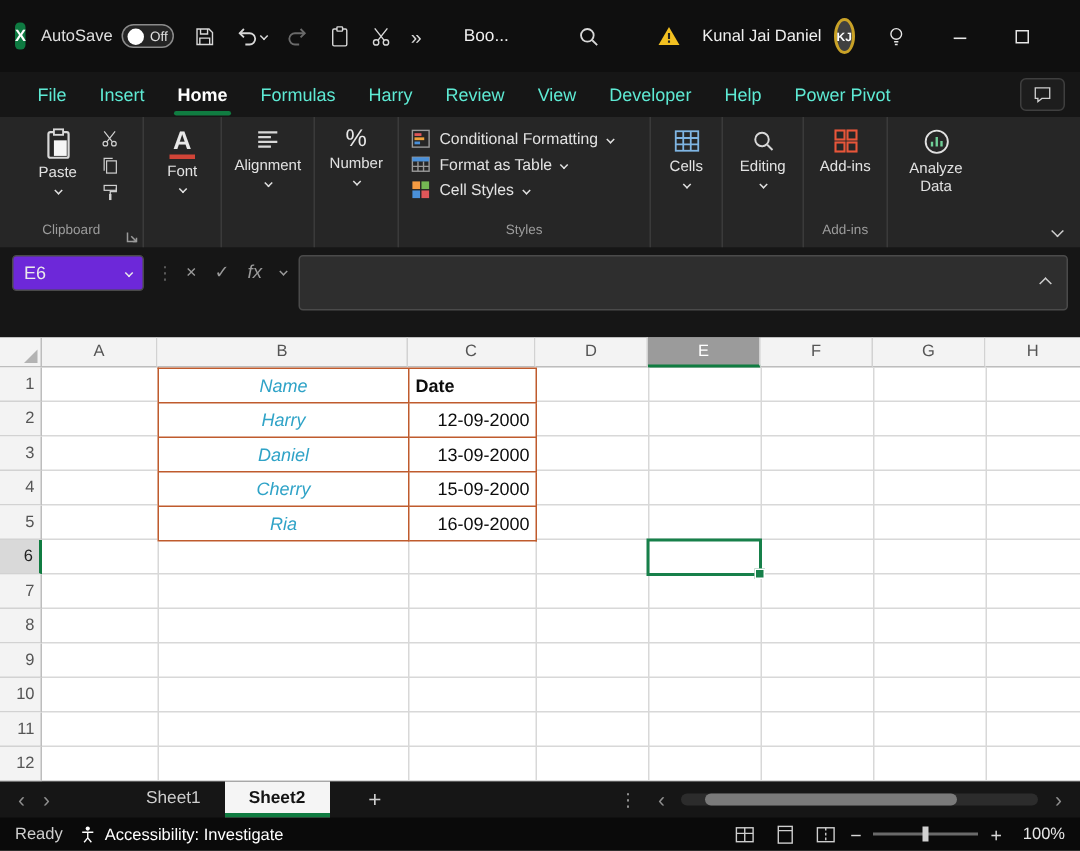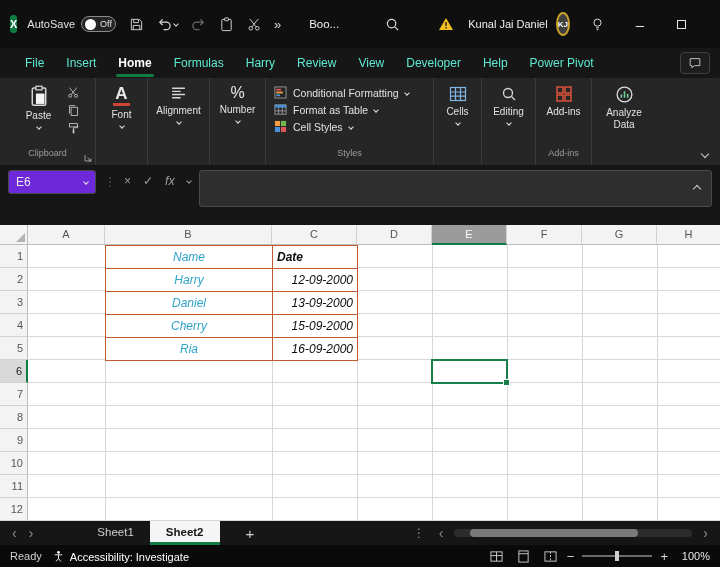--- a/index.html
+++ b/index.html
@@ -64,21 +64,21 @@
   
   .grid { position:absolute; top:225px; left:0; width:720px; height:296px; background:#fff; font-size:12px; color:#111; }
   .corner { position:absolute; left:0; top:0; width:28px; height:20px; background:#f3f3f3; border-right:1px solid #bdbdbd; border-bottom:1px solid #bdbdbd; }
   .corner::after { content:""; position:absolute; right:2px; bottom:2px; border-left:9px solid transparent; border-bottom:9px solid #b3b3b3; }
   .colhead { position:absolute; top:0; height:20px; background:#f3f3f3; border-right:1px solid #d2d2d2; border-bottom:1px solid #bdbdbd; font-size:11px; color:#555; text-align:center; line-height:19px; }
   .colhead.sel { background:#9b9b9b; color:#fff; border-bottom:2px solid #107c41; }
   .rowhead { position:absolute; left:0; width:28px; height:23px; background:#f3f3f3; border-right:1px solid #bdbdbd; border-bottom:1px solid #d2d2d2; font-size:11px; color:#555; text-align:right; padding-right:4px; line-height:22px; }
   .rowhead.sel { background:#d9d9d9; color:#222; border-right:2px solid #107c41; }
   .gridlines { position:absolute; left:28px; top:20px; }
   .xtable { position:absolute; left:105px; top:20px; width:253px; background:#fff; border-left:1px solid #bf5b2d; border-top:1px solid #bf5b2d; display:grid; grid-template-columns:167px 85px; grid-auto-rows:23px; }
-  .cell { border-right:1px solid #bf5b2d; border-bottom:1px solid #bf5b2d; display:flex; align-items:center; overflow:hidden;font-style:italic; }
+  .cell { border-right:1px solid #bf5b2d; border-bottom:1px solid #bf5b2d; display:flex; align-items:center; overflow:hidden; }
   .cell.name { justify-content:center; color:#2fa3c7; font-style:italic; }
   .cell.date { justify-content:flex-end; padding-right:4px; color:#0c0c0c; }
   .cell.date.hdr { justify-content:flex-start; padding-left:4px; font-weight:bold; }
   .selcell { position:absolute; left:431px; top:134px; width:77px; height:25px; border:2px solid #17804a; }
   .selcell::after { content:""; position:absolute; right:-4px; bottom:-4px; width:5px; height:5px; background:#17804a; border:1px solid #fff; }
 
   
   .tabbar { position:absolute; top:521px; left:0; right:0; height:24px; background:#161616; display:flex; align-items:center; color:#c8c8c8; padding:0 6px; }
   .tb-nav { color:#8f8f8f; font-size:14px; padding:0 6px; line-height:22px; }
   .sheet-tab { height:24px; line-height:22px; padding:0 16px; font-size:11.5px; color:#cfcfcf; }

